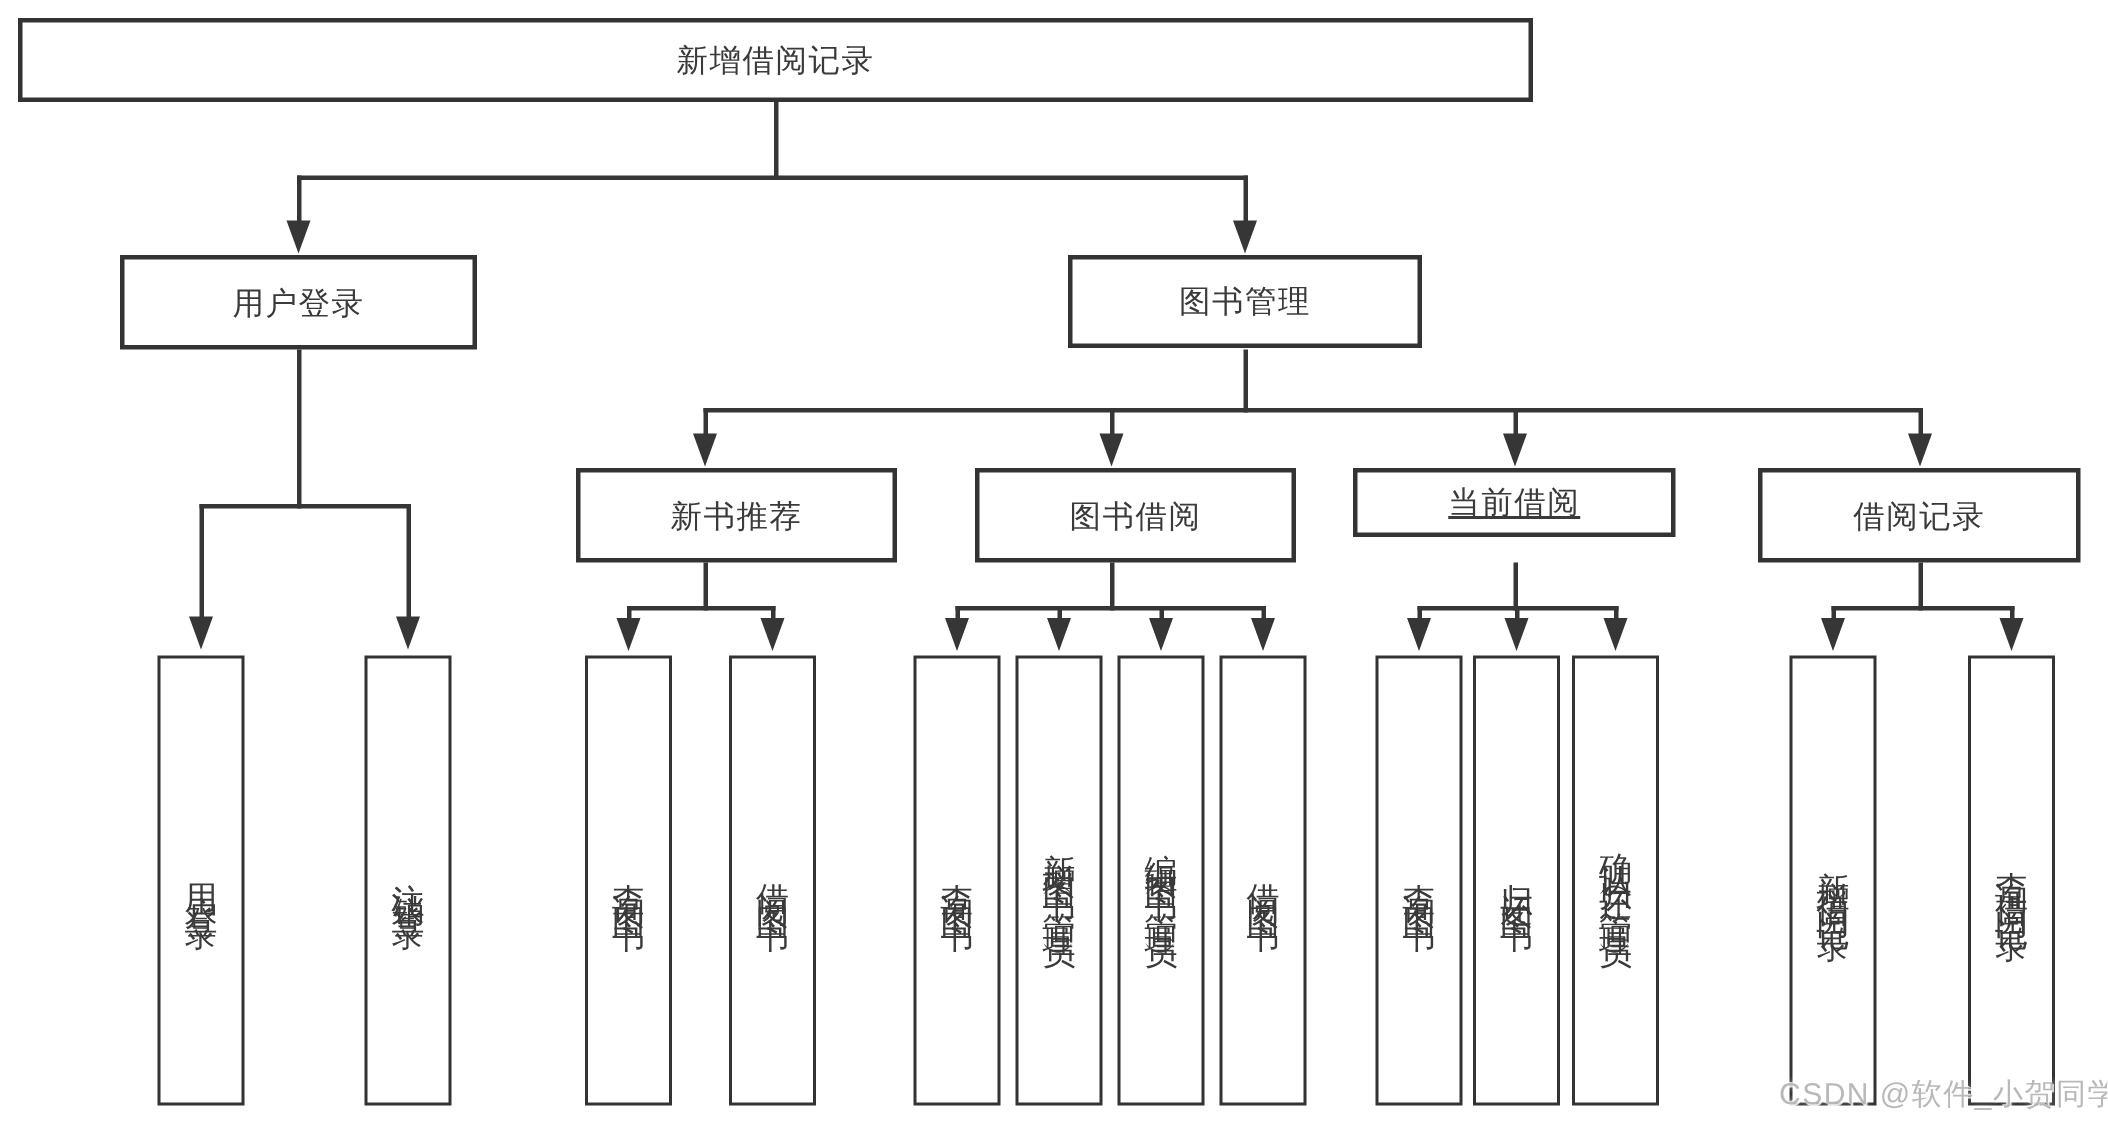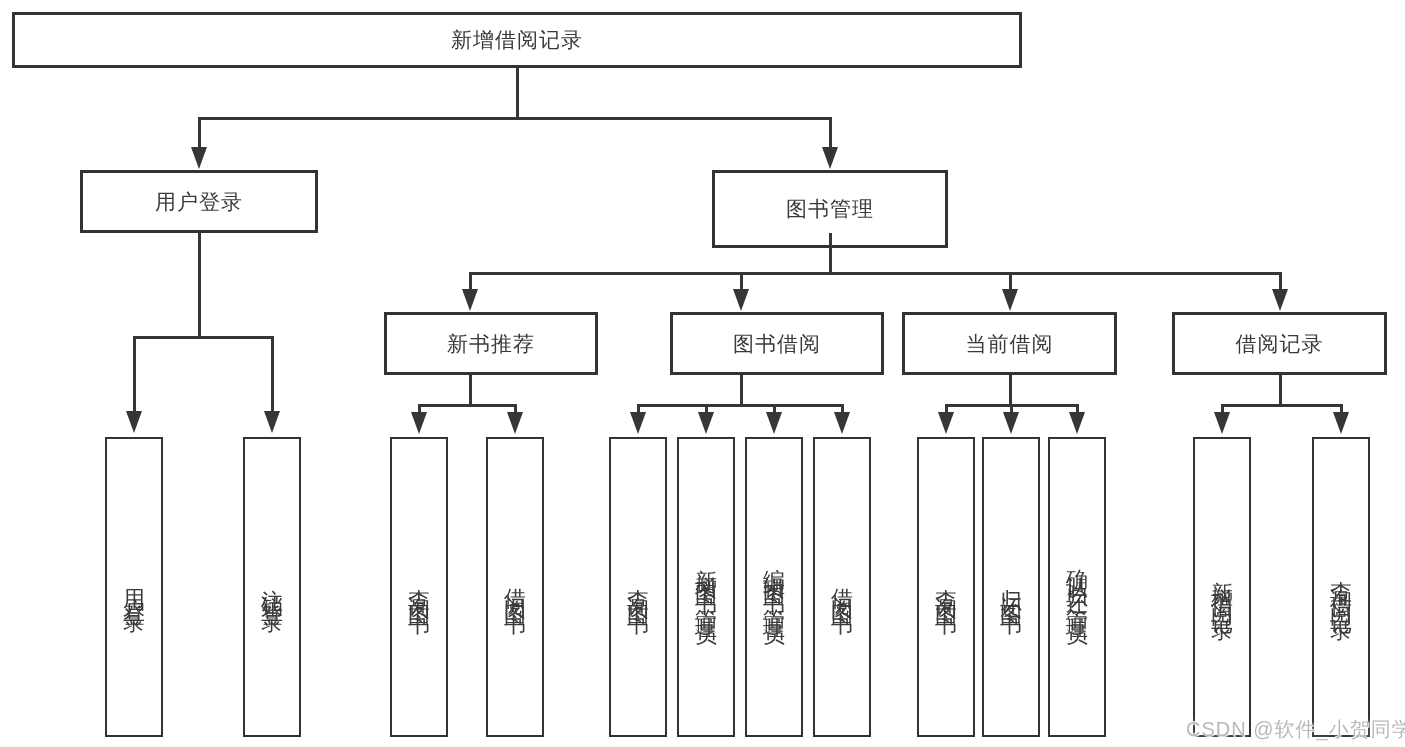--- a/index.html
+++ b/index.html
@@ -60,25 +60,25 @@
   }
 </style>
 </head>
 <body>
 
 <div id="canvas">
 
   <div class="box" style="left:12px;top:12px;width:1010px;height:56px;">新增借阅记录</div>
 
   <div class="box" style="left:80px;top:170px;width:238px;height:63px;">用户登录</div>
-  <div class="box" style="left:712px;top:170px;width:236px;height:78px;">图书管理</div>
+  <div class="box" style="left:712px;top:170px;width:236px;height:62px;">图书管理</div>
 
   <div class="box" style="left:363px;top:312px;width:214px;height:63px;margin-left:21px;">新书推荐</div>
-  <div class="box" style="left:670px;top:312px;width:214px;height:63px;">图书借阅</div>
-  <div class="box" style="left:902px;top:312px;width:215px;height:63px;">当前借阅</div>
+  <div class="box" style="left:650px;top:312px;width:214px;height:63px;">图书借阅</div>
+  <div class="box" style="left:902px;top:312px;width:215px;height:46px;text-decoration:underline;">当前借阅</div>
   <div class="box" style="left:1172px;top:312px;width:215px;height:63px;">借阅记录</div>
 
   <div class="vbox" style="left:105px;">用户登录</div>
   <div class="vbox" style="left:243px;">注销登录</div>
 
   <div class="vbox" style="left:390px;">查询图书</div>
   <div class="vbox" style="left:486px;">借阅图书</div>
 
   <div class="vbox" style="left:609px;">查询图书</div>
   <div class="vbox" style="left:677px;">新增图书（管理员）</div>

